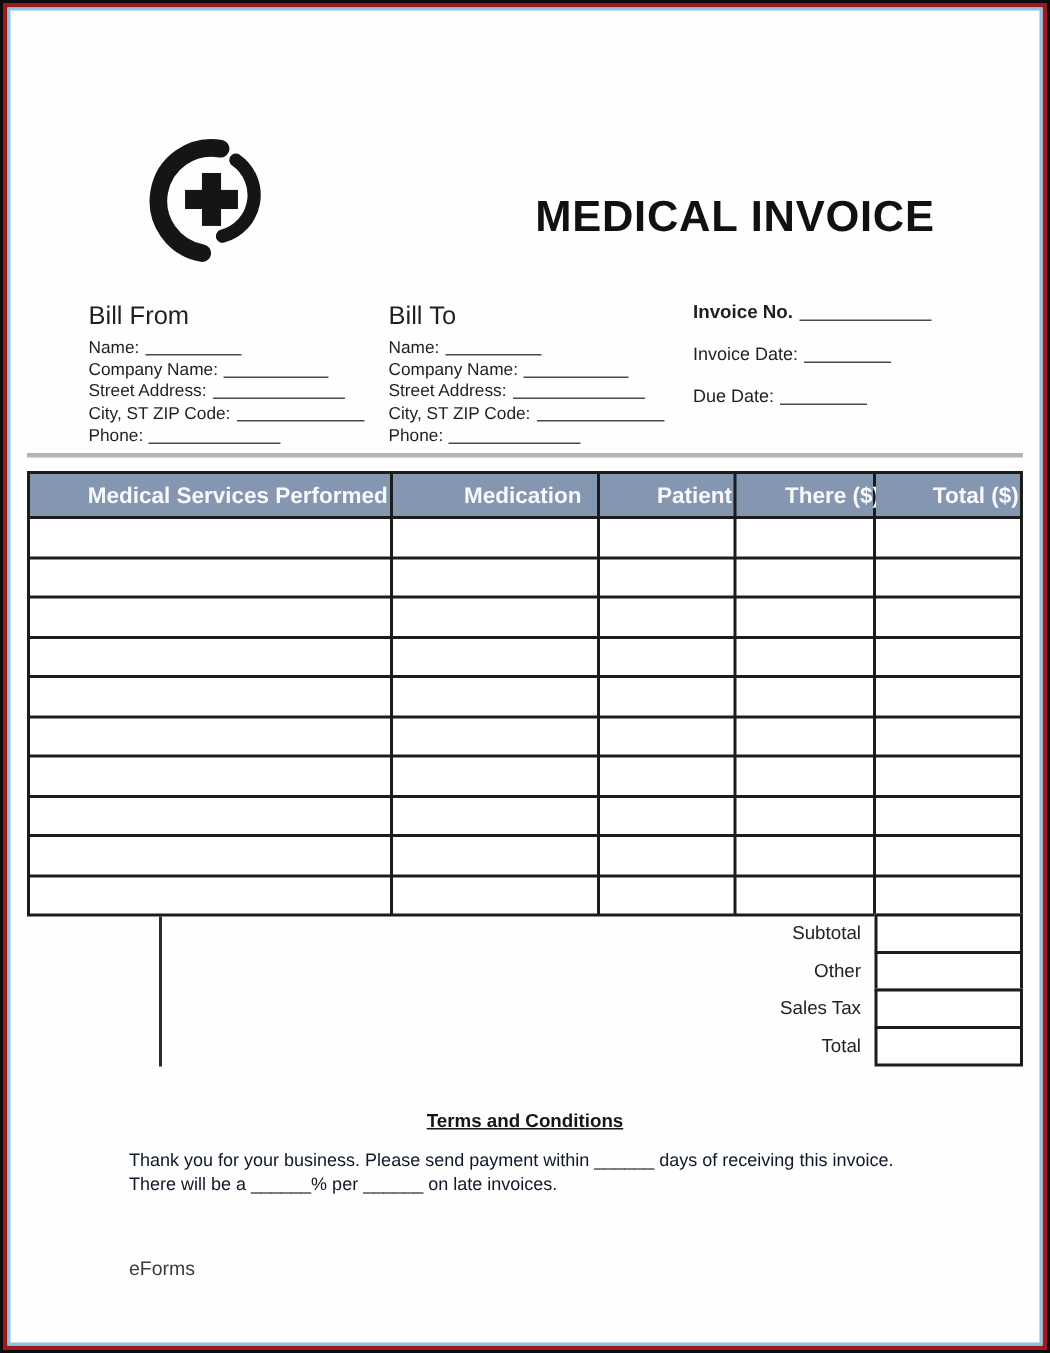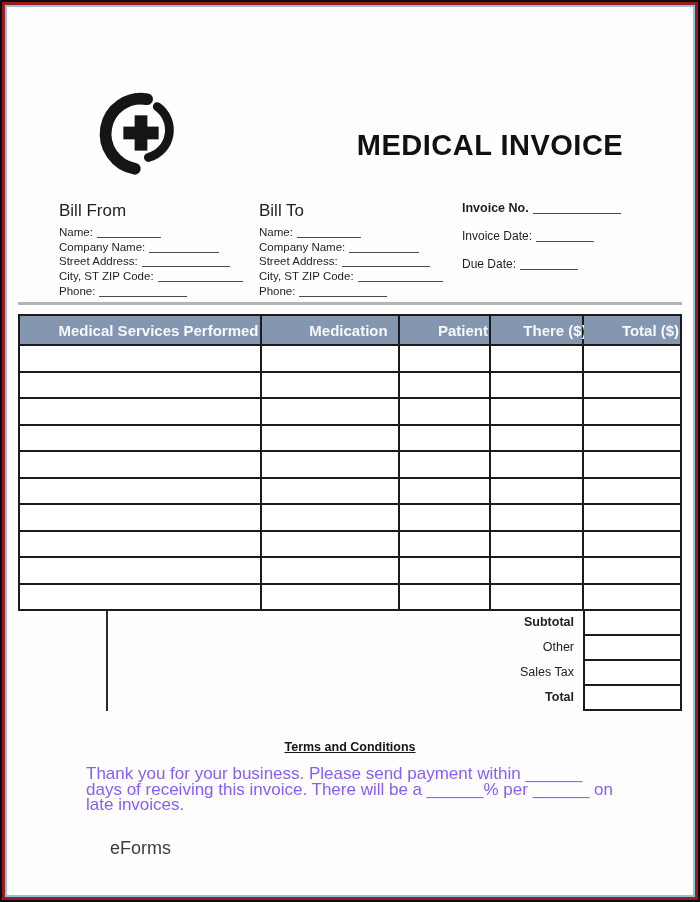--- a/index.html
+++ b/index.html
@@ -60,36 +60,36 @@
   .stray-line{position:absolute;left:106px;top:611px;width:2px;height:100px;background:#2a2a2a;}
 
   
   .totals{position:absolute;left:418px;top:609px;width:264px;}
   .trow{display:flex;height:27px;}
   .trow + .trow{margin-top:-2px;}
   .trow .tlabel{
     flex:1;text-align:right;padding-right:9px;font-size:12.5px;line-height:27px;color:#222;
     white-space:nowrap;
   }
-  .trow .tlabel.bold{font-weight:bold;}
+  .trow .tlabel.bold{font-weight:normal;}
   .trow .tbox{width:95px;border:2px solid #1c1c1c;background:#fff;}
 
   
   .terms-head{
     position:absolute;left:18px;top:740px;width:664px;text-align:center;
     font-size:12.5px;font-weight:bold;color:#151515;
   }
   .terms-head span{text-decoration:underline;}
   .terms-body{
     position:absolute;left:86px;top:766px;width:536px;
-    font-size:17px;line-height:15.5px;color:#8b5cf6;
-  }
-
-  
-  .brand{position:absolute;left:86px;top:838px;font-size:18px;color:#3c3c3c;margin-left:24px;}
+    font-size:12px;line-height:15.5px;color:#0f172a;
+  }
+
+  
+  .brand{position:absolute;left:86px;top:838px;font-size:13px;color:#3c3c3c;}
 </style>
 </head>
 <body>
 
 <div class="frame-black"></div>
 <div class="frame-red"></div>
 <div class="frame-blue"></div>
 
 <div class="logo">
   <svg viewBox="0 0 100 100" width="98" height="98">

